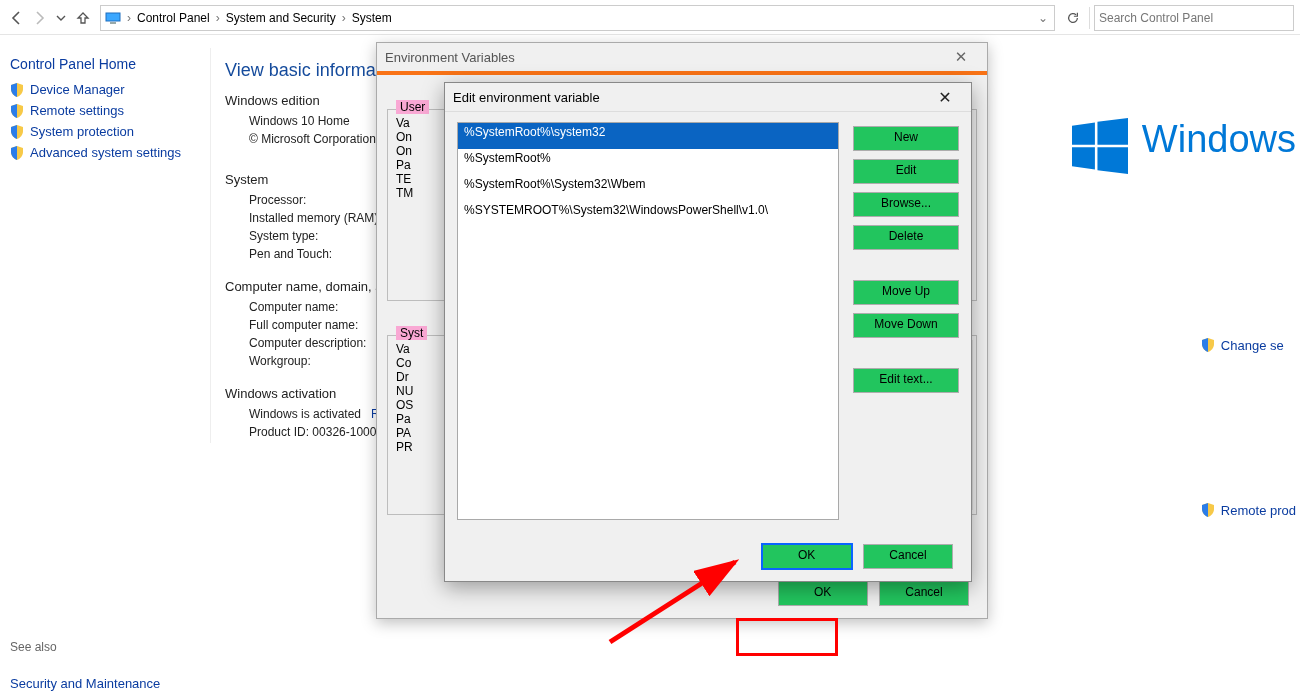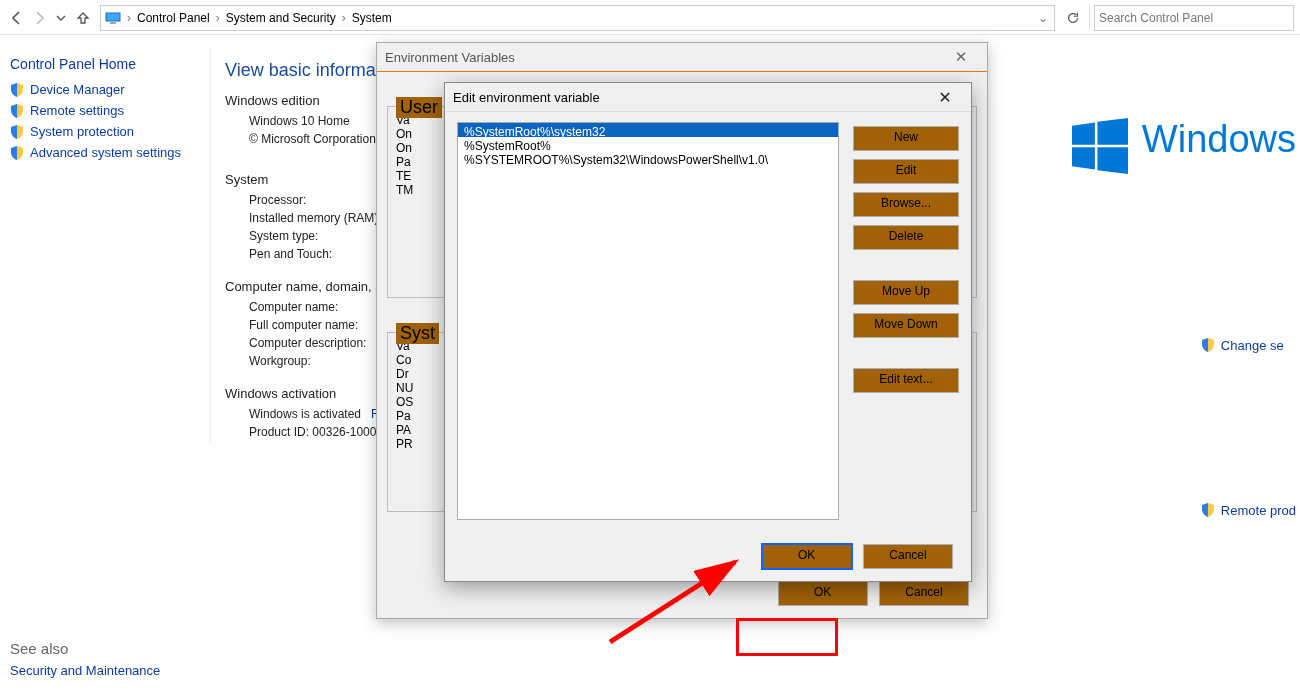--- a/index.html
+++ b/index.html
@@ -13,52 +13,52 @@
 .addr-chev{color:#777;padding:0 2px}
 .addr-spacer{flex:1}
 .refresh{width:24px;display:flex;align-items:center;justify-content:center;color:#555}
 .searchbox{width:190px;height:24px;border:1px solid #ccc;display:flex;align-items:center;padding:0 4px;color:#777}
 
 .sidebar{position:absolute;left:10px;top:48px;width:190px}
 .side-title{color:#0a3ca0;font-size:14px;margin:8px 0 10px 0}
 .side-link{display:flex;align-items:flex-end;color:#0a3ca0;font-size:13px;margin:6px 0;cursor:pointer}
 .shield{width:14px;height:14px;margin-right:6px}
 .see-also{position:absolute;left:10px;top:640px;color:#555}
-.see-also .sa-h{font-size:15px;color:#666;margin-bottom:6px}
+.see-also .sa-h{font-size:12px;color:#666;margin-bottom:22px}
 .see-also .sa-l{color:#0a3ca0;font-size:13px}
 
 .main{position:absolute;left:210px;top:48px;right:0;border-left:1px solid #eee;padding:8px 0 0 14px}
 .main h1{color:#154b9c;font-weight:400;font-size:18px;margin:4px 0 12px 0}
 .sec-h{font-size:13px;color:#222;margin:10px 0 6px 0}
 .lbl{font-size:12px;color:#222;margin:4px 0 4px 24px}
 .link-inline{color:#0a3ca0}
 .rhs-links{position:absolute;right:4px;top:290px}
 .rhs-links div{display:flex;color:#0a3ca0;font-size:13px;margin:150px 0 0 0}
 .rhs-links div:first-child{margin-top:0}
 .winlogo{position:absolute;right:4px;top:70px;display:flex;color:#0078d7;font-size:38px}
 .winlogo svg{margin-right:14px}
 
 .dlg-env{position:absolute;left:376px;top:42px;width:610px;height:575px;background:#f0f0f0;border:1px solid #aaa;box-shadow:0 4px 14px rgba(0,0,0,.25)}
-.dlg-env .title{height:28px;display:flex;align-items:center;padding:0 8px;color:#555;font-size:13px;border-bottom:1px solid #f97316;justify-content:space-between}
+.dlg-env .title{height:28px;display:flex;align-items:center;padding:0 8px;color:#555;font-size:13px;border-bottom:4px solid #f97316;justify-content:space-between}
 .dlg-env .close{width:36px;text-align:center;color:#666;font-size:15px}
 .env-body{padding:10px}
 .groupbox{border:1px solid #bdbdbd;position:relative;margin-top:24px}
-.groupbox .g-title{position:absolute;top:-10px;left:8px;background:#a16207;padding:0 4px;font-size:18px}
+.groupbox .g-title{position:absolute;top:-10px;left:8px;background:#f9a8d4;padding:0 4px;font-size:12px}
 .listhead{padding:6px 8px 2px 8px;color:#000}
 .gb-bot{height:200px}
 .env-btns{text-align:right;margin:6px 4px 4px 0}
 
-.wbtn{display:inline-block;min-width:72px;height:23px;line-height:21px;text-align:center;background:#a16207;border:1px solid #adadad;font-size:12px;color:#000;margin:2px 4px;padding:0 8px;cursor:pointer}
+.wbtn{display:inline-block;min-width:72px;height:23px;line-height:21px;text-align:center;background:#22c55e;border:1px solid #adadad;font-size:12px;color:#000;margin:2px 4px;padding:0 8px;cursor:pointer}
 
 .dlg-edit{position:absolute;left:444px;top:82px;width:526px;height:498px;background:#f0f0f0;border:1px solid #888;box-shadow:0 6px 20px rgba(0,0,0,.35)}
 .dlg-edit .title{height:28px;display:flex;align-items:center;justify-content:space-between;padding:0 8px;font-size:13px;color:#000;border-bottom:1px solid #ddd}
 .dlg-edit .close{width:36px;text-align:center;font-size:16px;color:#222}
 .edit-body{padding:10px 12px 8px 12px;display:flex}
 .pathlist{width:384px;height:396px;border:1px solid #a9a9a9;background:#fff;overflow:hidden}
-.prow{height:14px;line-height:18px;padding:0 6px;font-size:12px;white-space:nowrap}
+.prow{height:26px;line-height:18px;padding:0 6px;font-size:12px;white-space:nowrap}
 .prow.sel{background:#0a64c2;color:#fff}
 .side-btns{margin-left:14px;display:flex;flex-direction:column}
 .side-btns .wbtn{width:88px;margin:4px 0}
 .gap{height:22px}
 .edit-foot{position:absolute;left:0;right:0;bottom:10px;text-align:right;padding-right:14px}
 .okbtn{outline:2px solid #0a64ff;outline-offset:-1px}
 
 .redbox{position:absolute;border:3px solid #ff0000;pointer-events:none}
 .arrow{position:absolute;pointer-events:none}
 
@@ -255,20 +255,21 @@
 
 <div class="dlg-edit">
   <div class="title">
     <span>Edit environment variable</span>
     <span class="close">✕</span>
   </div>
   <div class="edit-body">
     <div class="pathlist" id="pathlist">
         <div class="prow sel">%SystemRoot%\system32</div>
         <div class="prow">%SystemRoot%</div>
+        <div class="prow">%SystemRoot%\System32\Wbem</div>
         <div class="prow">%SYSTEMROOT%\System32\WindowsPowerShell\v1.0\</div>
       </div>
     <div class="side-btns">
       <span class="wbtn">New</span>
       <span class="wbtn">Edit</span>
       <span class="wbtn">Browse...</span>
       <span class="wbtn">Delete</span>
       <div class="gap"></div>
       <span class="wbtn">Move Up</span>
       <span class="wbtn">Move Down</span>

